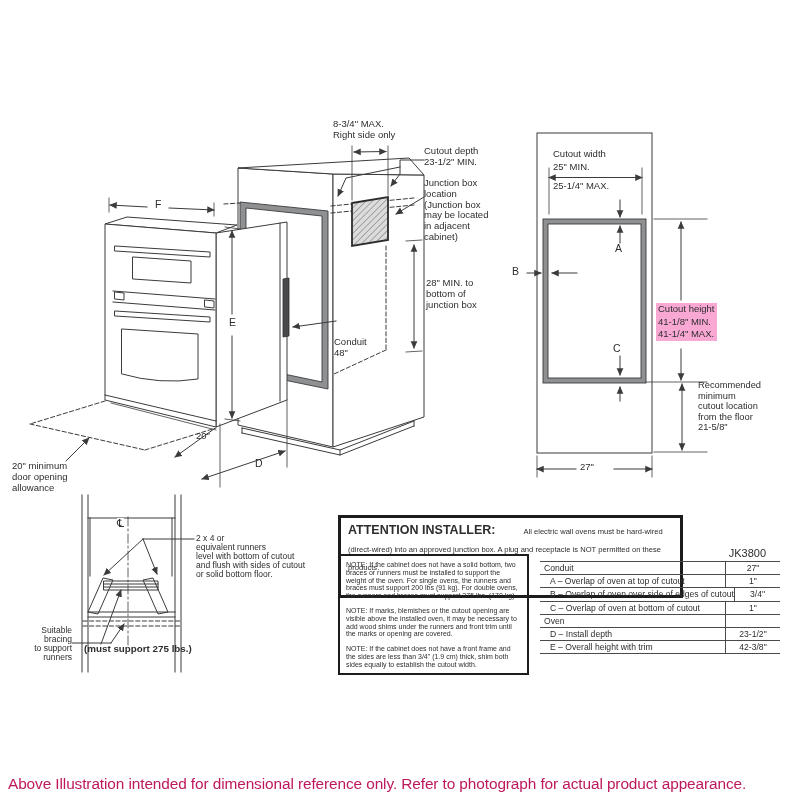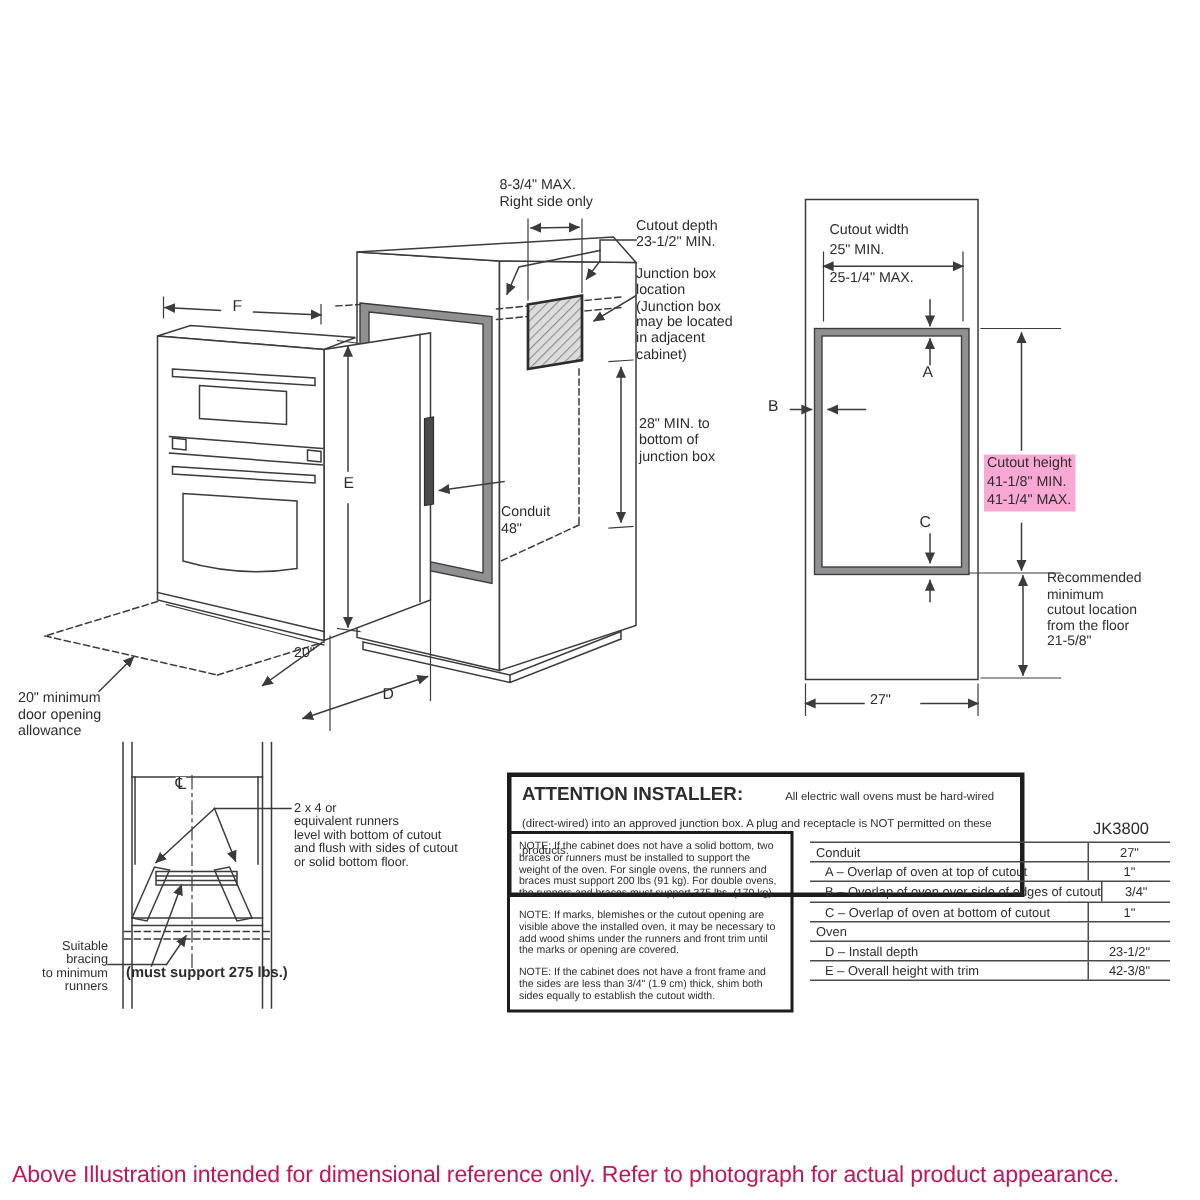--- a/index.html
+++ b/index.html
@@ -218,21 +218,21 @@
   <div class="lbl ctr" style="left:580px;top:462px;width:30px;">27"</div>
 
   <div class="lbl" style="left:117px;top:518px;font-size:11px;background:#fff;">℄</div>
   <div class="lbl sm" style="left:196px;top:534px;">2 x 4 or
 equivalent runners
 level with bottom of cutout
 and flush with sides of cutout
 or solid bottom floor.</div>
   <div class="lbl sm rt" style="left:26px;top:626px;width:46px;">Suitable
 bracing
-to minimum
+to support
 runners</div>
   <div class="lbl bold" style="left:84px;top:644px;font-size:9.8px;">(must support 275 lbs.)</div>
 
   <div class="attn">
     <span class="attn-title">ATTENTION INSTALLER:</span><span class="attn-body">All electric wall ovens must be hard-wired (direct-wired) into an approved junction box. A plug and receptacle is NOT permitted on these products.</span>
   </div>
 
   <div class="notes">
     <p>NOTE: If the cabinet does not have a solid bottom, two braces or runners must be installed to support the weight of the oven. For single ovens, the runners and braces must support 200 lbs (91 kg). For double ovens, the runners and braces must support 375 lbs. (170 kg).</p>
     <p>NOTE: If marks, blemishes or the cutout opening are visible above the installed oven, it may be necessary to add wood shims under the runners and front trim until the marks or opening are covered.</p>

